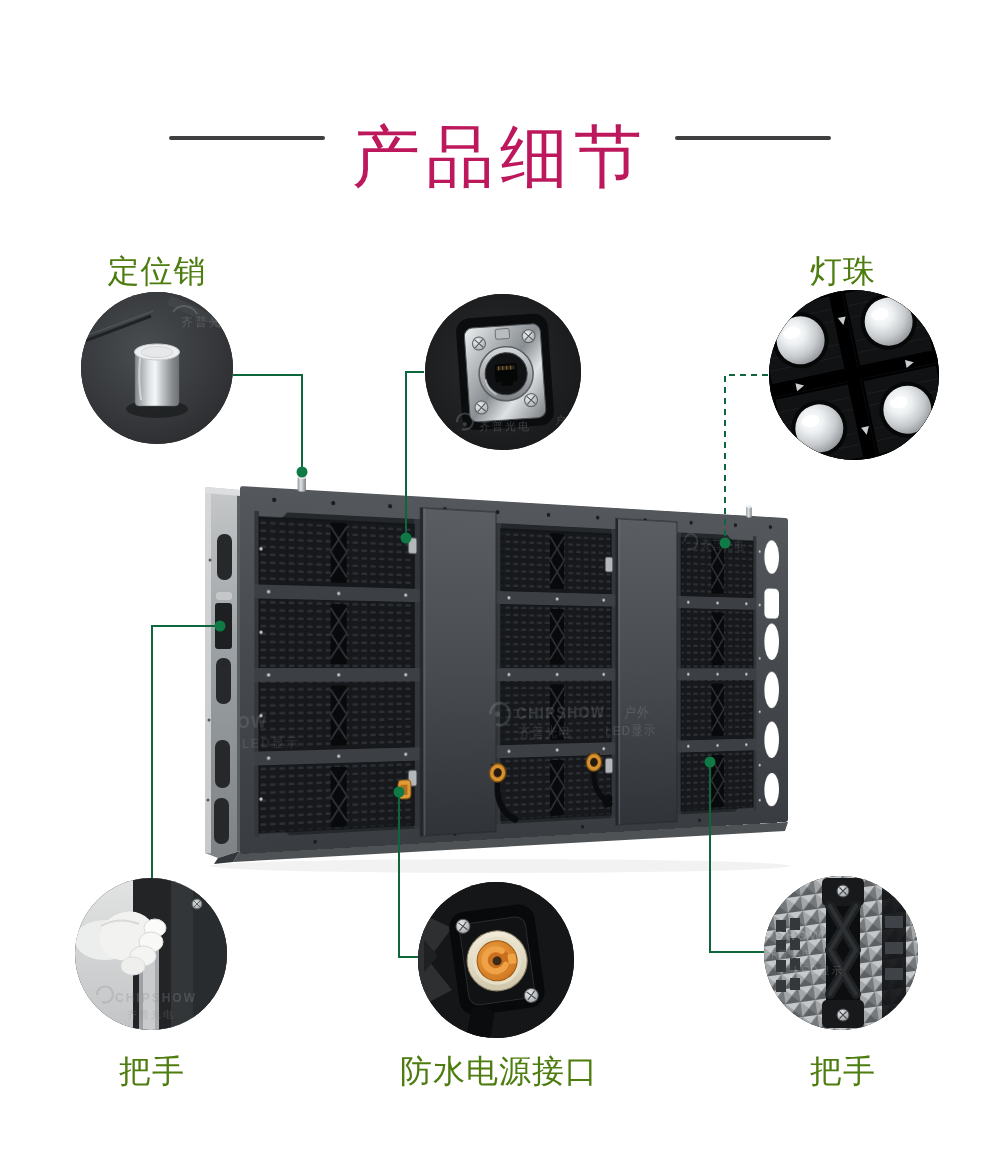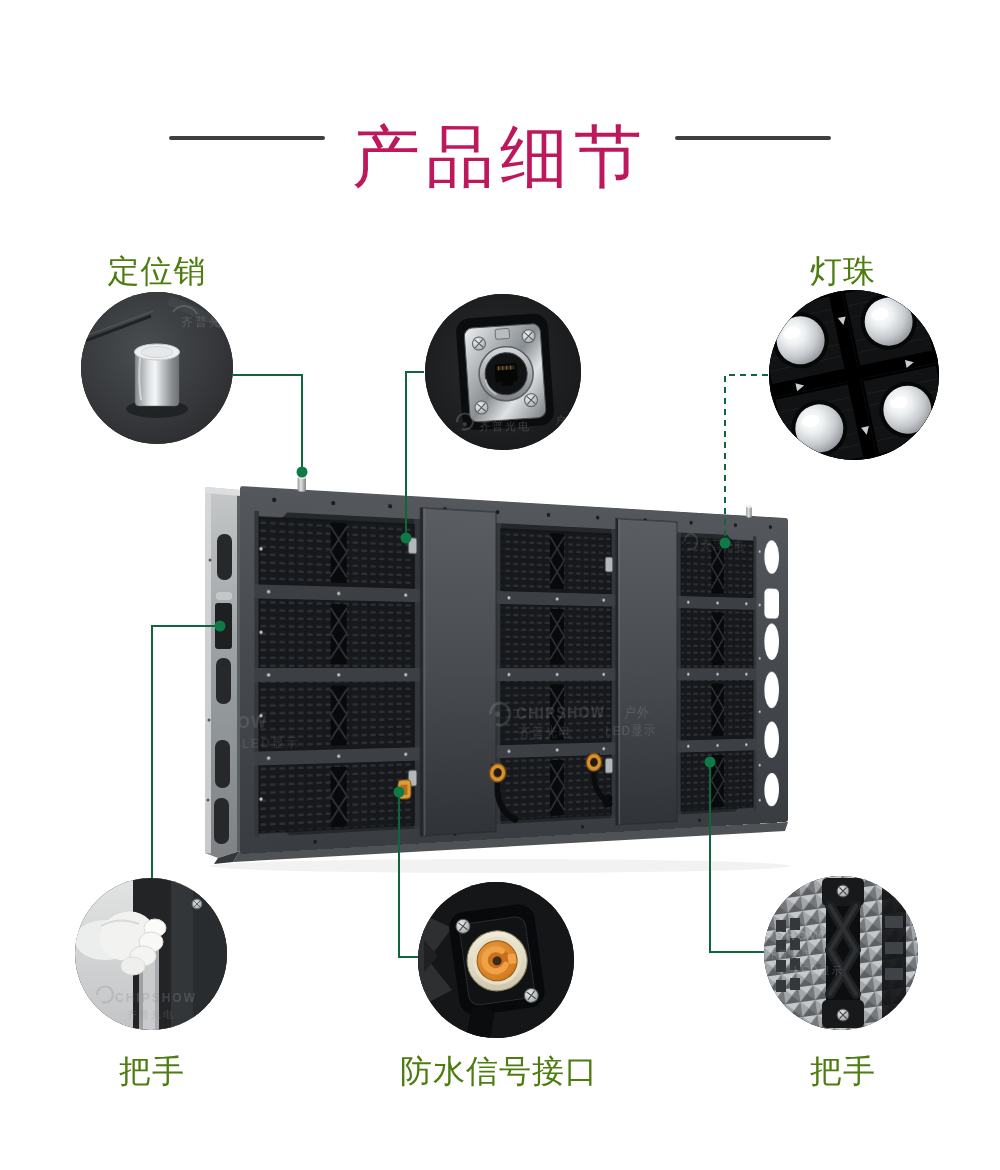--- a/index.html
+++ b/index.html
@@ -53,21 +53,21 @@
 
   <div class="title-row">
     <div class="title-rule"></div>
     <div class="page-title">产品细节</div>
     <div class="title-rule"></div>
   </div>
 
   <div class="callout-label" style="left:157px; top:250px;">定位销</div>
   <div class="callout-label" style="left:843px; top:250px;text-align:center;">灯珠</div>
   <div class="callout-label" style="left:152px; top:1050px;">把手</div>
-  <div class="callout-label" style="left:499px; top:1050px;">防水信号接口</div>
+  <div class="callout-label" style="left:499px; top:1050px;">防水电源接口</div>
   <div class="callout-label" style="left:843px; top:1050px;">把手</div>
 
   <svg class="underlay" width="1000" height="1170" viewBox="0 0 1000 1170">
     <defs>
       <linearGradient id="sideGrad" x1="0" y1="0" x2="0" y2="1">
         <stop offset="0" stop-color="#c6c8c9"></stop>
           <stop offset=".45" stop-color="#9aa0a3"></stop>
           <stop offset="1" stop-color="#7e8285"></stop>
       </linearGradient>
     </defs>

